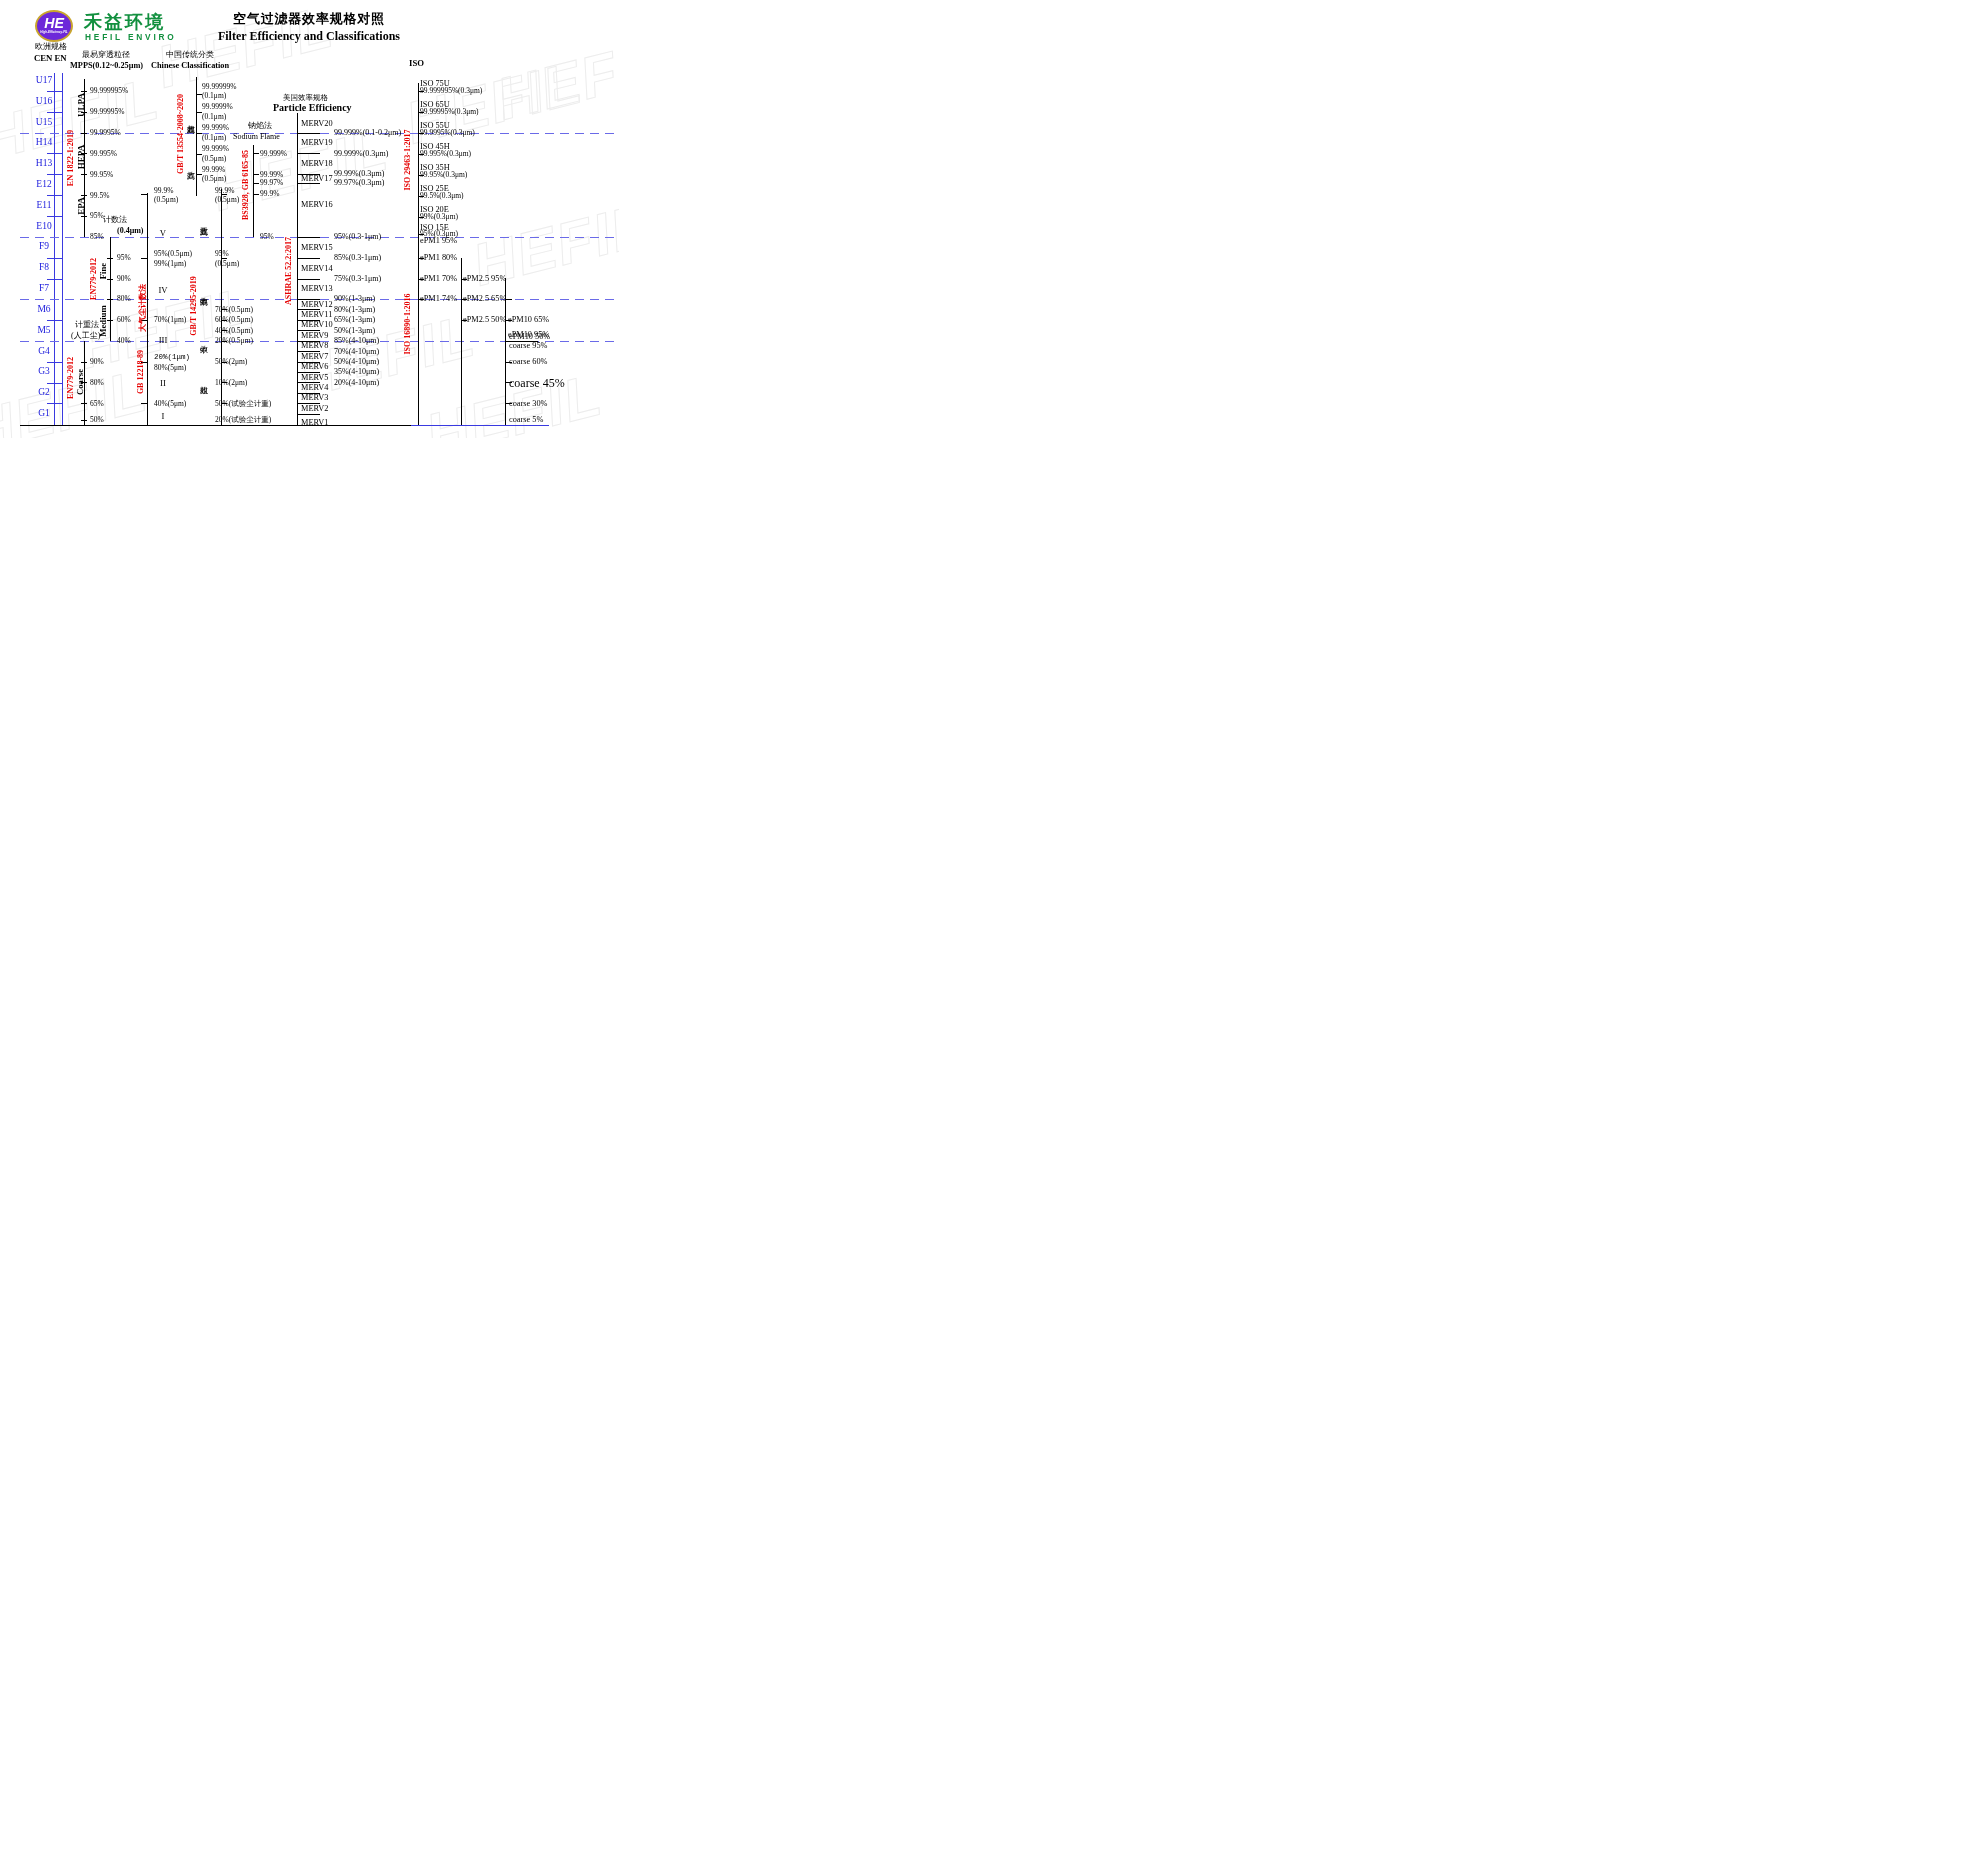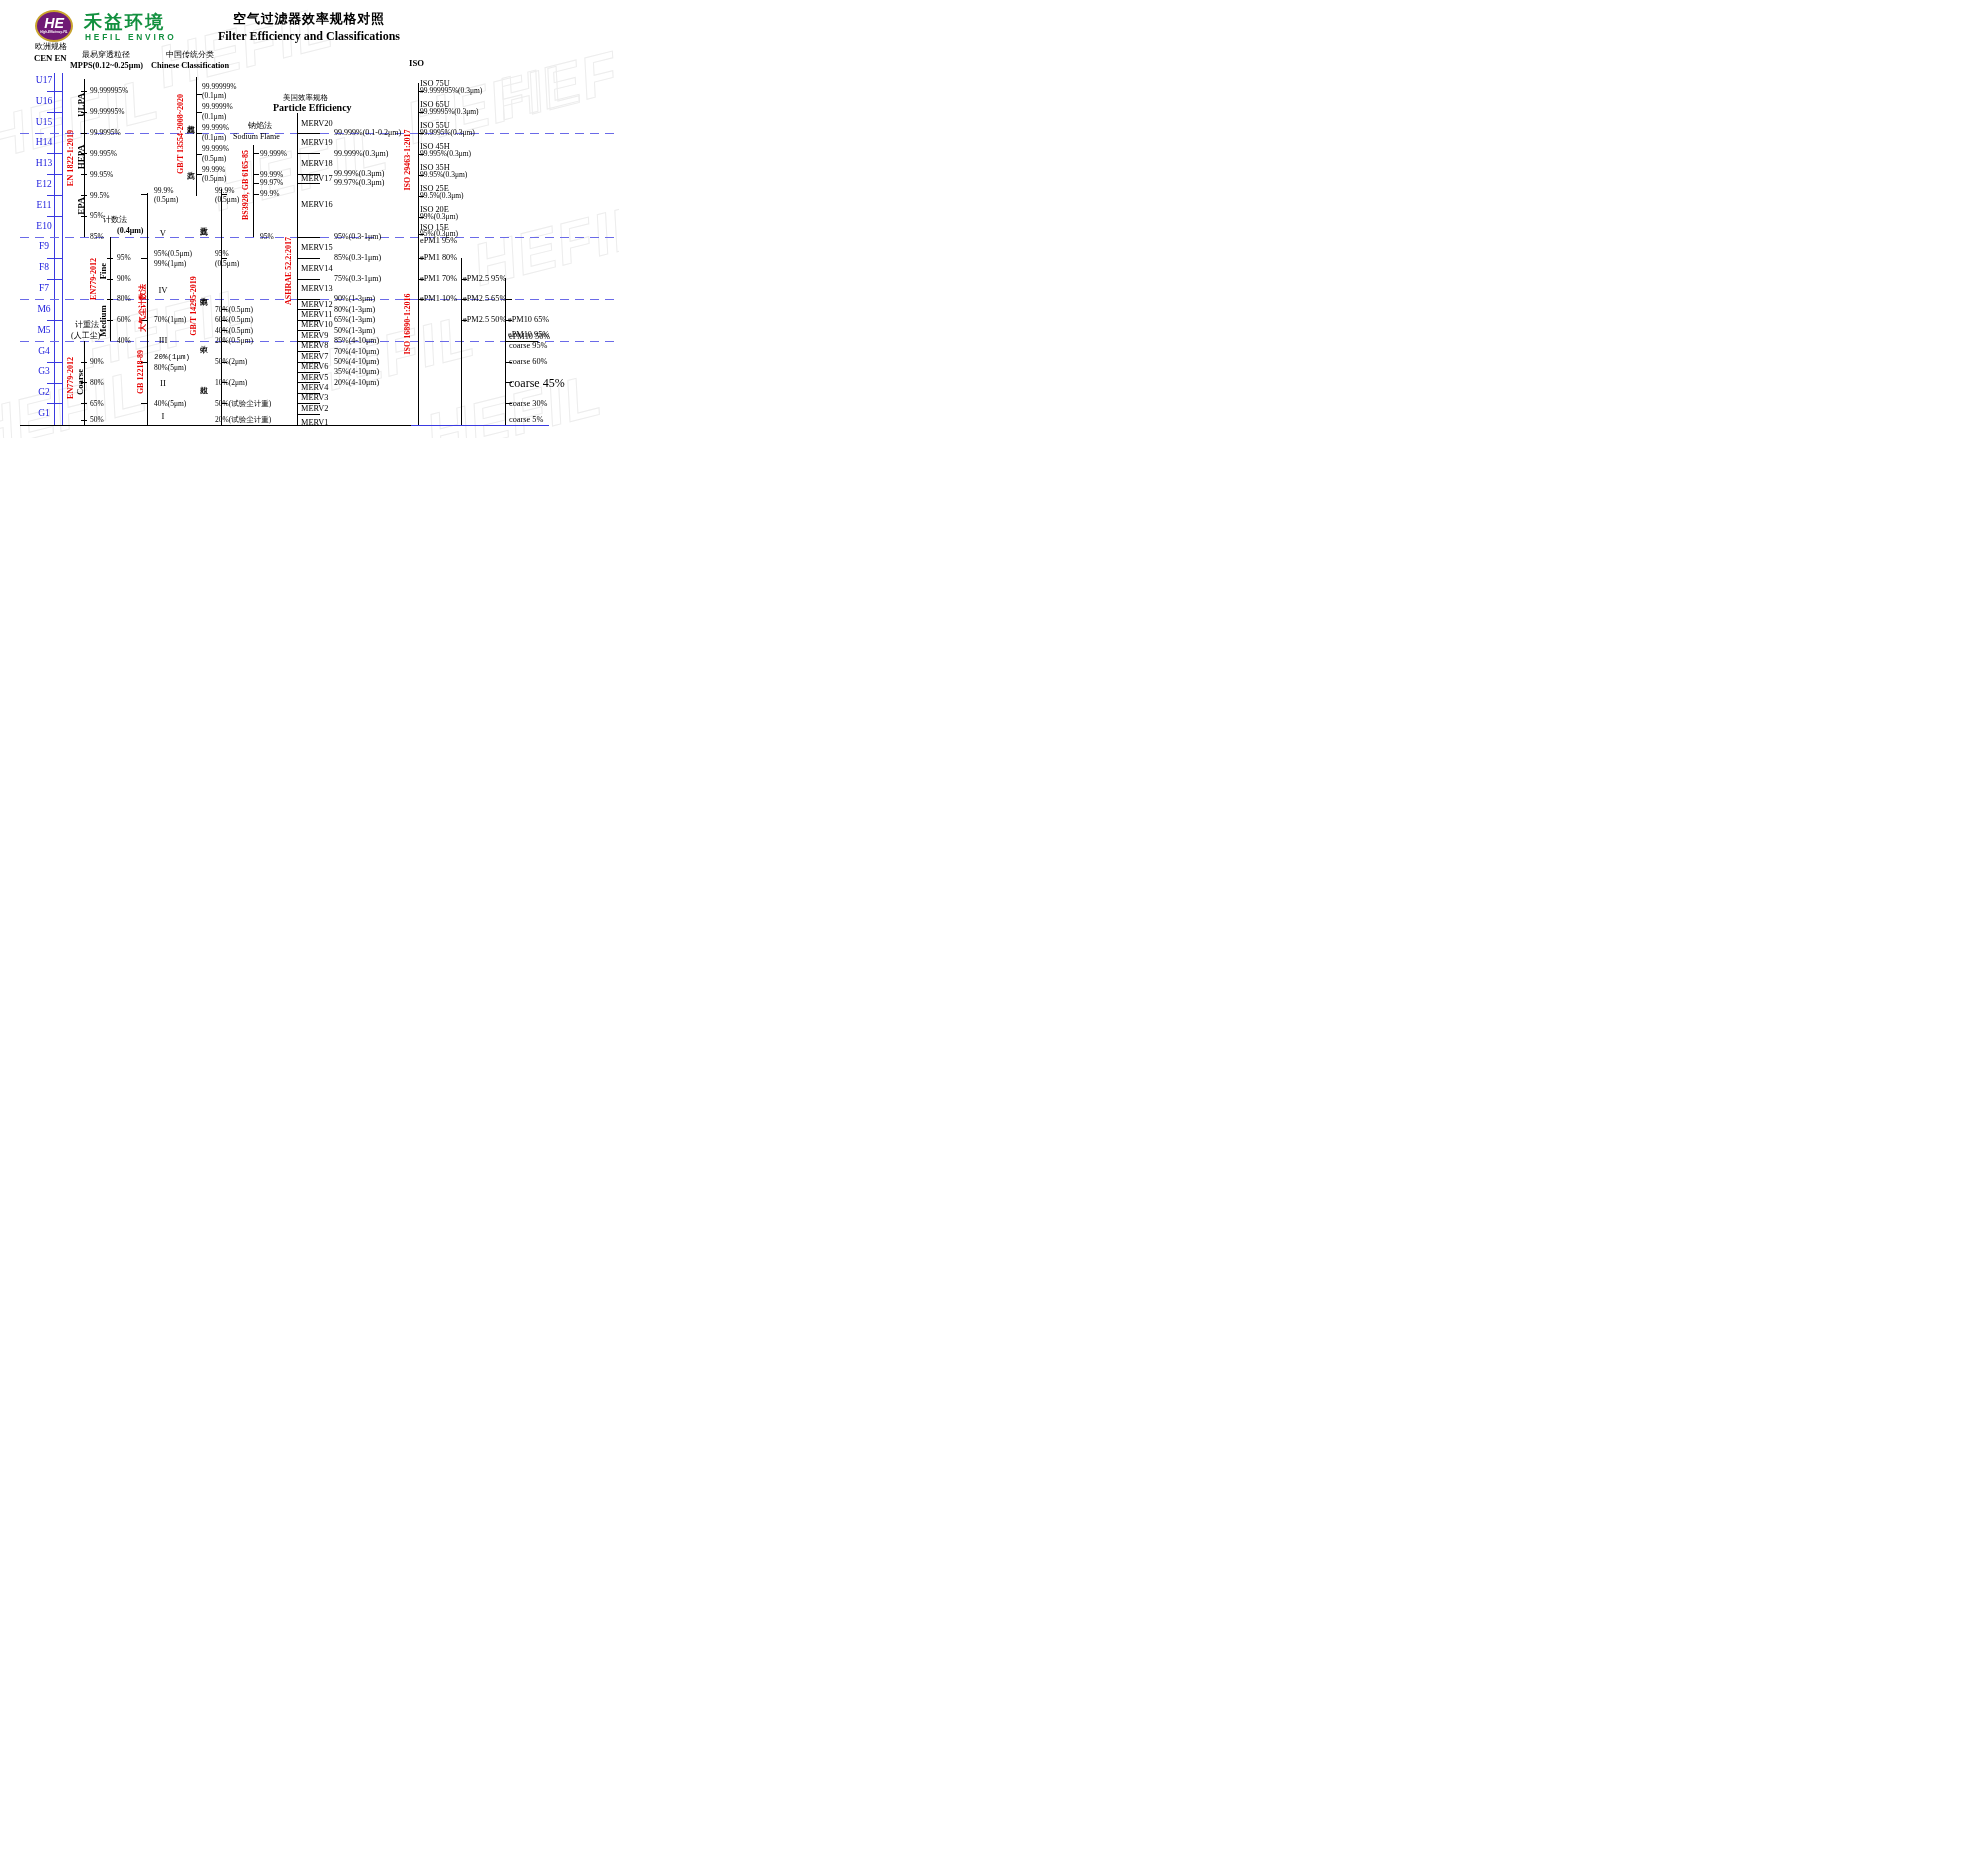--- a/index.html
+++ b/index.html
@@ -3,21 +3,21 @@
 <meta charset="utf-8">
 <style>
   html,body{margin:0;padding:0;background:#fff;}
   #stage{position:relative;width:619px;height:438px;background:#fff;overflow:hidden;
          font-family:"Liberation Serif","DejaVu Serif",serif;}
   .txt{position:absolute;white-space:nowrap;line-height:1;z-index:3;}
   .ln{position:absolute;z-index:2;}
   .wm{position:absolute;z-index:1;font:italic 700 59px "Liberation Sans",sans-serif;
       color:transparent;-webkit-text-stroke:1px #ededed;letter-spacing:1.6px;user-select:none;}
   .logo-ellipse{position:absolute;left:35px;top:9.5px;width:38px;height:32px;border-radius:50%;
-      background:#701a75;border:2px solid #c9a52e;box-sizing:border-box;display:flex;
+      background:#6d28d9;border:2px solid #c9a52e;box-sizing:border-box;display:flex;
       flex-direction:column;align-items:center;justify-content:center;z-index:4;}
   .logo-he{font:italic 700 14.2px "Liberation Sans",sans-serif;color:#fff;line-height:.9;}
   .logo-tag{font:italic 700 3px "Liberation Sans",sans-serif;color:#fff;margin-top:1.2px;}
   .company-zh{position:absolute;left:84px;top:10.3px;font-weight:700;font-size:18px;color:#12903f;
       letter-spacing:2.4px;font-family:"DejaVu Sans","Liberation Sans",sans-serif;z-index:4;}
   .company-en{position:absolute;left:85px;top:32px;font-weight:700;font-size:8.3px;color:#12903f;
       letter-spacing:2.8px;font-family:"Liberation Sans",sans-serif;z-index:4;}
   .title-zh{position:absolute;left:309px;top:18.6px;transform:translate(-50%,-50%);
       font-size:13px;font-weight:700;color:#000;z-index:4;letter-spacing:0.8px;}
   .title-en{position:absolute;left:309px;top:36px;transform:translate(-50%,-50%);
@@ -313,21 +313,21 @@
     <div class="txt" style="font-size: 7.5px; color: rgb(0, 0, 0); left: 420px; top: 175px; transform: translateY(-50%);">99.95%(0.3μm)</div>
     <div class="txt" style="font-size: 8.3px; color: rgb(0, 0, 0); left: 420px; top: 189px; transform: translateY(-50%);">ISO 25E</div>
     <div class="txt" style="font-size: 7.5px; color: rgb(0, 0, 0); left: 420px; top: 196px; transform: translateY(-50%);">99.5%(0.3μm)</div>
     <div class="txt" style="font-size: 8.3px; color: rgb(0, 0, 0); left: 420px; top: 210px; transform: translateY(-50%);">ISO 20E</div>
     <div class="txt" style="font-size: 7.5px; color: rgb(0, 0, 0); left: 420px; top: 217px; transform: translateY(-50%);">99%(0.3μm)</div>
     <div class="txt" style="font-size: 8.3px; color: rgb(0, 0, 0); left: 420px; top: 228px; transform: translateY(-50%);">ISO 15E</div>
     <div class="txt" style="font-size: 7.5px; color: rgb(0, 0, 0); left: 420px; top: 234px; transform: translateY(-50%);">95%(0.3μm)</div>
     <div class="txt" style="font-size: 8.3px; color: rgb(0, 0, 0); left: 420px; top: 241px; transform: translateY(-50%);">ePM1 95%</div>
     <div class="txt" style="font-size: 8.3px; color: rgb(0, 0, 0); left: 420px; top: 258px; transform: translateY(-50%);">ePM1 80%</div>
     <div class="txt" style="font-size: 8.3px; color: rgb(0, 0, 0); left: 420px; top: 279px; transform: translateY(-50%);">ePM1 70%</div>
-    <div class="txt" style="font-size: 8.3px; color: rgb(0, 0, 0); left: 420px; top: 299px; transform: translateY(-50%);">ePM1 10%</div>
+    <div class="txt" style="font-size: 8.3px; color: rgb(0, 0, 0); left: 420px; top: 299px; transform: translateY(-50%);">ePM1 74%</div>
     <div class="txt" style="font-size: 8.3px; color: rgb(0, 0, 0); left: 463px; top: 279px; transform: translateY(-50%);">ePM2.5 95%</div>
     <div class="txt" style="font-size: 8.3px; color: rgb(0, 0, 0); left: 463px; top: 299px; transform: translateY(-50%);">ePM2.5 65%</div>
     <div class="txt" style="font-size: 8.3px; color: rgb(0, 0, 0); left: 463px; top: 320px; transform: translateY(-50%);">ePM2.5 50%</div>
     <div class="txt" style="font-size: 8.3px; color: rgb(0, 0, 0); left: 508px; top: 299px; transform: translateY(-50%); margin-top: 36px;">ePM10 95%</div>
     <div class="txt" style="font-size: 8.3px; color: rgb(0, 0, 0); left: 508px; top: 320px; transform: translateY(-50%);">ePM10 65%</div>
     <div class="txt" style="font-size: 8.3px; color: rgb(0, 0, 0); left: 509px; top: 337px; transform: translateY(-50%);">ePM10 50%</div>
     <div class="txt" style="font-size: 8.3px; color: rgb(0, 0, 0); left: 509px; top: 346px; transform: translateY(-50%);">coarse 95%</div>
     <div class="txt" style="font-size: 8.3px; color: rgb(0, 0, 0); left: 509px; top: 362px; transform: translateY(-50%);">coarse 60%</div>
     <div class="txt" style="font-size: 12px; color: rgb(0, 0, 0); left: 509px; top: 383px; transform: translateY(-50%);">coarse 45%</div>
     <div class="txt" style="font-size: 8.3px; color: rgb(0, 0, 0); left: 509px; top: 404px; transform: translateY(-50%);">coarse 30%</div>

